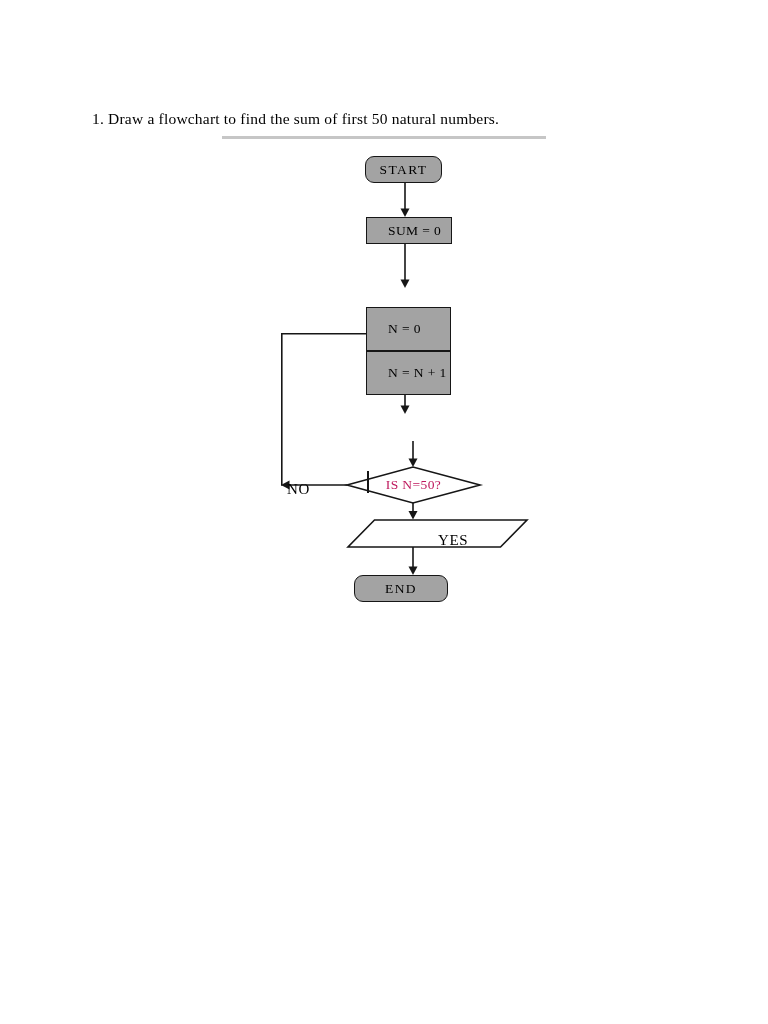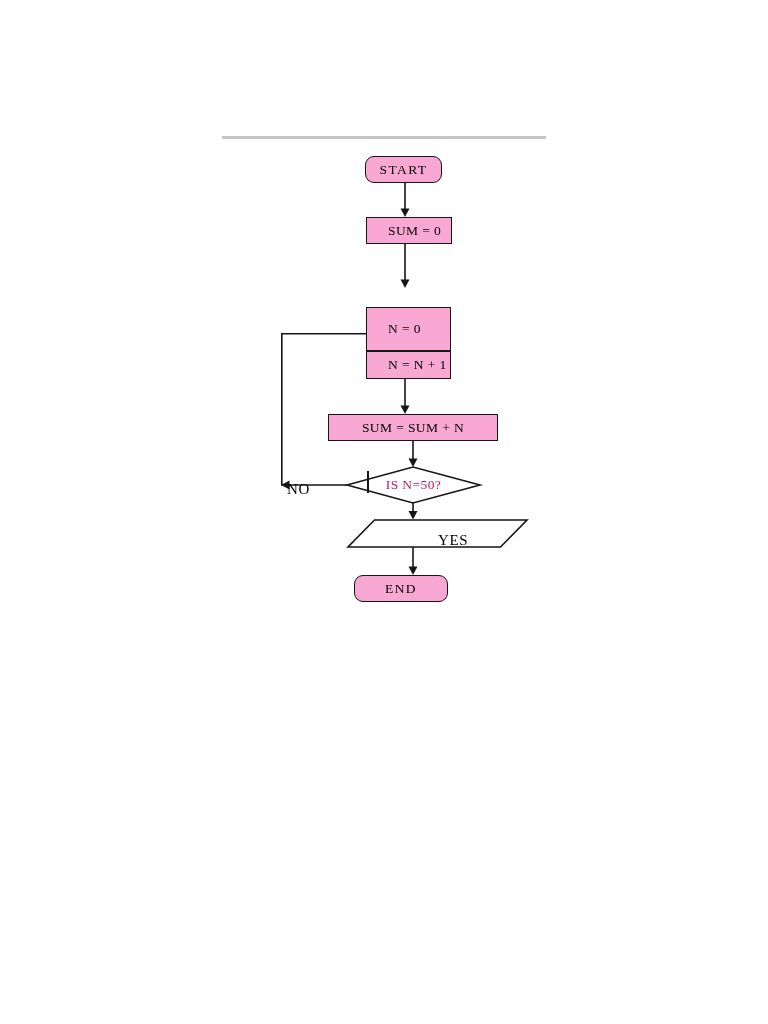--- a/index.html
+++ b/index.html
@@ -31,21 +31,21 @@
   }
   .flow-svg {
     position: absolute;
     left: 0; top: 0;
     width: 768px; height: 1024px;
   }
   .node {
     position: absolute;
     box-sizing: border-box;
     border: 1.6px solid #161616;
-    background: #f9a8d4;
+    background: #a3a3a3;
     font-size: 13.5px;
     letter-spacing: 0.4px;
     display: flex;
     align-items: center;
     white-space: nowrap;
   }
   .centered { justify-content: center; }
   .leftpad  { padding-left: 21px; }
   .terminator { border-radius: 9px; letter-spacing: 1.4px; }
   .float-label {
@@ -66,20 +66,21 @@
     letter-spacing: 0.4px;
     white-space: nowrap;
     color: #be185d;
   }
 </style>
 </head>
 <body>
 
 <div class="page">
 
+  <div class="title">1. Draw a flowchart to find the sum of first 50 natural numbers.</div>
   <div class="rule"></div>
 
   <svg class="flow-svg" viewBox="0 0 768 1024" xmlns="http://www.w3.org/2000/svg">
     <g stroke="#161616" stroke-width="1.6" fill="none">
 
       <line x1="405" y1="183" x2="405" y2="210"></line>
 
       <line x1="405" y1="244" x2="405" y2="281"></line>
 
       <line x1="405" y1="316" x2="405" y2="344"></line>
@@ -120,27 +121,24 @@
   </div>
 
   <div class="node leftpad" style="left:366px; top:217px; width:86px; height:27px;">
     <span>SUM = 0</span>
   </div>
 
   <div class="node leftpad" style="left:366px; top:288px; width:85px; height:44px;margin-top:19px;">
     <span>N = 0</span>
   </div>
 
-  <div class="node leftpad" style="left:366px; top:351px; width:85px; height:28px;">
+  <div class="node leftpad" style="left:366px; top:351px; width:85px; height:44px;">
     <span>N = N + 1</span>
   </div>
 
-  <div class="node centered" style="left:328px; top:414px; width:170px; height:27px;">
-    <span>SUM = SUM + N</span>
-  </div>
 
   <div class="shape-label" style="left:347px; top:467px; width:133px; height:36px;">
     <span>IS N=50?</span>
   </div>
 
 
   <div class="node terminator centered" style="left:354px; top:575px; width:94px; height:27px;">
     <span>END</span>
   </div>
 

